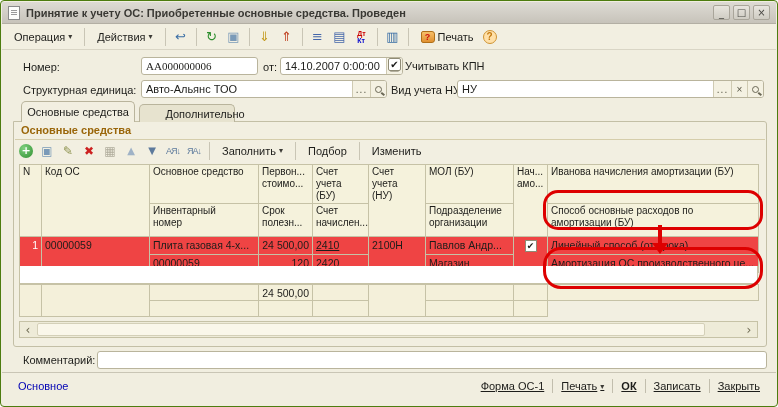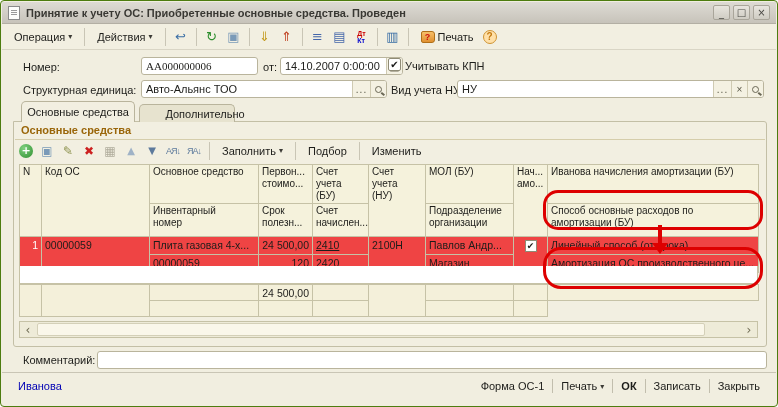--- a/index.html
+++ b/index.html
@@ -108,21 +108,21 @@
   .ann-shaft { position:absolute; z-index:51; background:#dd0000; pointer-events:none; }
   .ann-head { position:absolute; z-index:51; width:0; height:0; border-left:8px solid transparent; border-right:8px solid transparent; border-top:11px solid #dd0000; pointer-events:none; }
 
   
   .comment-input { position:absolute; left:96px; top:350px; width:670px; height:18px; background:#fff;
     border:1px solid #b9b49c; border-radius:3px; }
   .statusbar { position:absolute; left:1px; right:1px; top:371px; height:27px; border-top:1px solid #c9c5b5;
     background:#f1eee0; display:flex; align-items:center; padding:0 8px 0 16px; }
   .user { color:#0000b4; }
   .foot-buttons { margin-left:auto; display:flex; align-items:center; }
-  .fbt { padding:2px 8px; display:flex; align-items:center; gap:3px; cursor:default; white-space:nowrap; }
+  .fbt { padding:2px 8px; display:flex; align-items:center; gap:3px; cursor:default; white-space:nowrap;text-decoration:underline; }
   .fbt.bold { font-weight:bold; }
   .fsep { width:1px; height:14px; background:#c2bead; }
 </style>
 </head>
 <body>
 
 <div id="win">
 
   <div class="titlebar">
     <span class="doc-icon"></span>
@@ -355,21 +355,21 @@
   <div class="ann-shaft" style="left:657px; top:224px; width:4px; height:20px;"></div>
   <div class="ann-head" style="left:651px; top:242px;"></div>
   <div class="ann" style="left:542px; top:246px; width:220px; height:42px; border-radius:18px;"></div>
 
   <span class="lbl" style="left:22px; top:353px;">Комментарий:</span>
   <div class="comment-input">
     <span class="val"></span>
   </div>
 
   <div class="statusbar">
-    <span class="user">Иванова</span>
+    <span class="user">Основное</span>
     <span class="foot-buttons">
       <span class="fbt">
           <span>Форма ОС-1</span>
         </span>
       <span class="fsep"></span>
       <span class="fbt">
         <span>Печать</span>
         <span class="dd g">▾</span>
       </span>
       <span class="fsep"></span>

